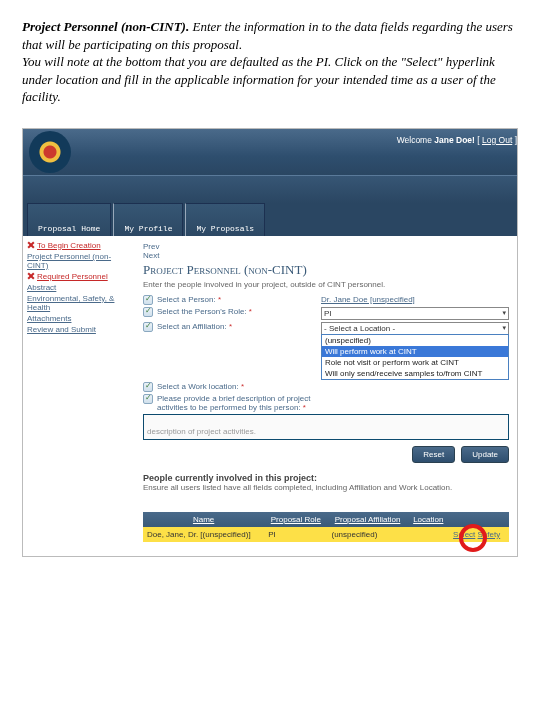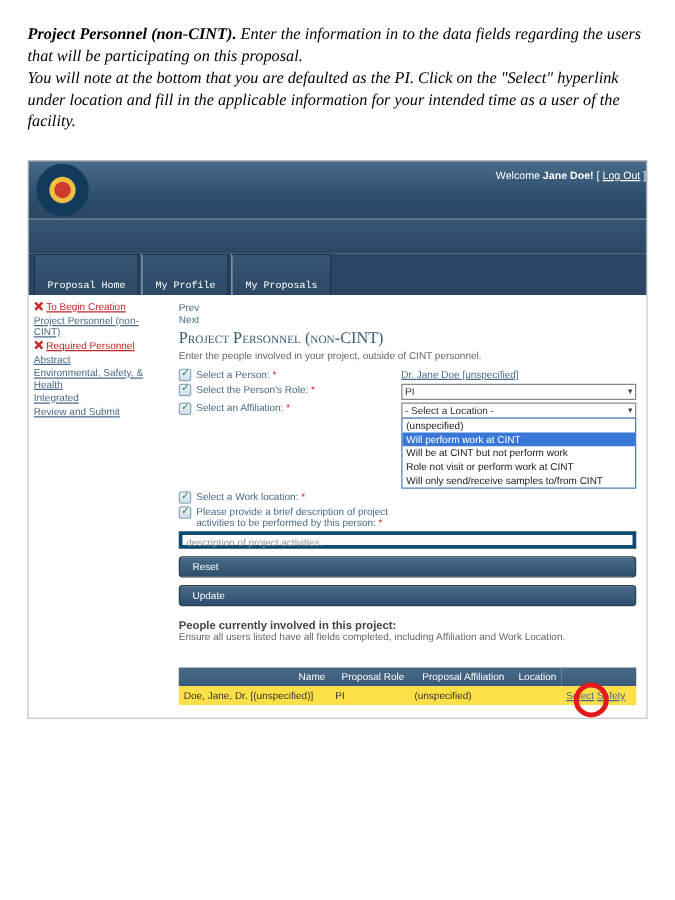--- a/index.html
+++ b/index.html
@@ -200,34 +200,33 @@
     padding: 1px 3px;
     color: #222;
     white-space: nowrap;
     overflow: hidden;
   }
   .dropdown-open .opt.sel {
     background: #3a78d8;
     color: #fff;
   }
   .textarea {
-    border: 3px solid #0c4a6e;
+    border: 1px solid #0c4a6e;
     background: #fafafa;
     color: #999;
     font-size: 8px;
-    padding: 2px 3px;
+    padding: 12px 3px;
     width: 100%;
     height: 14px;
   }
   .btn-row {
     display: flex;
     justify-content: flex-end;
     gap: 6px;
     margin: 6px 0 10px 0;
-    flex-direction: column;
   }
   .btn {
     background: linear-gradient(#4a6a8a,#2e4e6e);
     color: #fff;
     font-size: 8px;
     padding: 3px 10px;
     border-radius: 3px;
     border: 1px solid #2a4050;
   }
   .involved-title {
@@ -242,22 +241,23 @@
   }
   table.people {
     width: 100%;
     border-collapse: collapse;
     font-size: 8px;
   }
   table.people th {
     background: linear-gradient(#4a6a8a,#3a5a78);
     color: #fff;
     padding: 3px 4px;
-    text-align: right;
+    text-align: center;
     font-weight: normal;
+    text-decoration: underline;
   }
   table.people td {
     padding: 3px 4px;
     color: #333;
     background: #fde047;
   }
   .action-link {
     color: #4a6a8a;
     text-decoration: underline;
     font-size: 8px;
@@ -310,21 +310,21 @@
         <span class="x-icon"></span>
         <span class="sb-red">Required Personnel</span>
       </div>
       <div class="sb-row">
         <span class="sb-link">Abstract</span>
       </div>
       <div class="sb-row">
         <span class="sb-link">Environmental, Safety, &amp; Health</span>
       </div>
       <div class="sb-row">
-        <span class="sb-link">Integrated</span>
+        <span class="sb-link">Attachments</span>
       </div>
       <div class="sb-row">
         <span class="sb-link">Review and Submit</span>
       </div>
     </div>
 
     <div class="content">
       <div class="prev-next">
         <span>Prev</span>
         <span>Next</span>
@@ -353,21 +353,20 @@
         <span class="check"></span>
         <span class="label"><span>Select an Affiliation:</span> <span class="req">*</span></span>
         <span class="field" style="position:relative">
           <div class="select">
             <span>- Select a Location -</span>
             <span class="arrow">▾</span>
           </div>
           <div class="dropdown-open">
             <div class="opt">(unspecified)</div>
             <div class="opt sel">Will perform work at CINT</div>
-            <div class="opt">Will be at CINT but not perform work</div>
             <div class="opt">Role not visit or perform work at CINT</div>
             <div class="opt">Will only send/receive samples to/from CINT</div>
           </div>
         </span>
       </div>
 
       <div class="form-row">
         <span class="check"></span>
         <span class="label"><span>Select a Work location:</span> <span class="req">*</span></span>
         <span class="field"></span>

